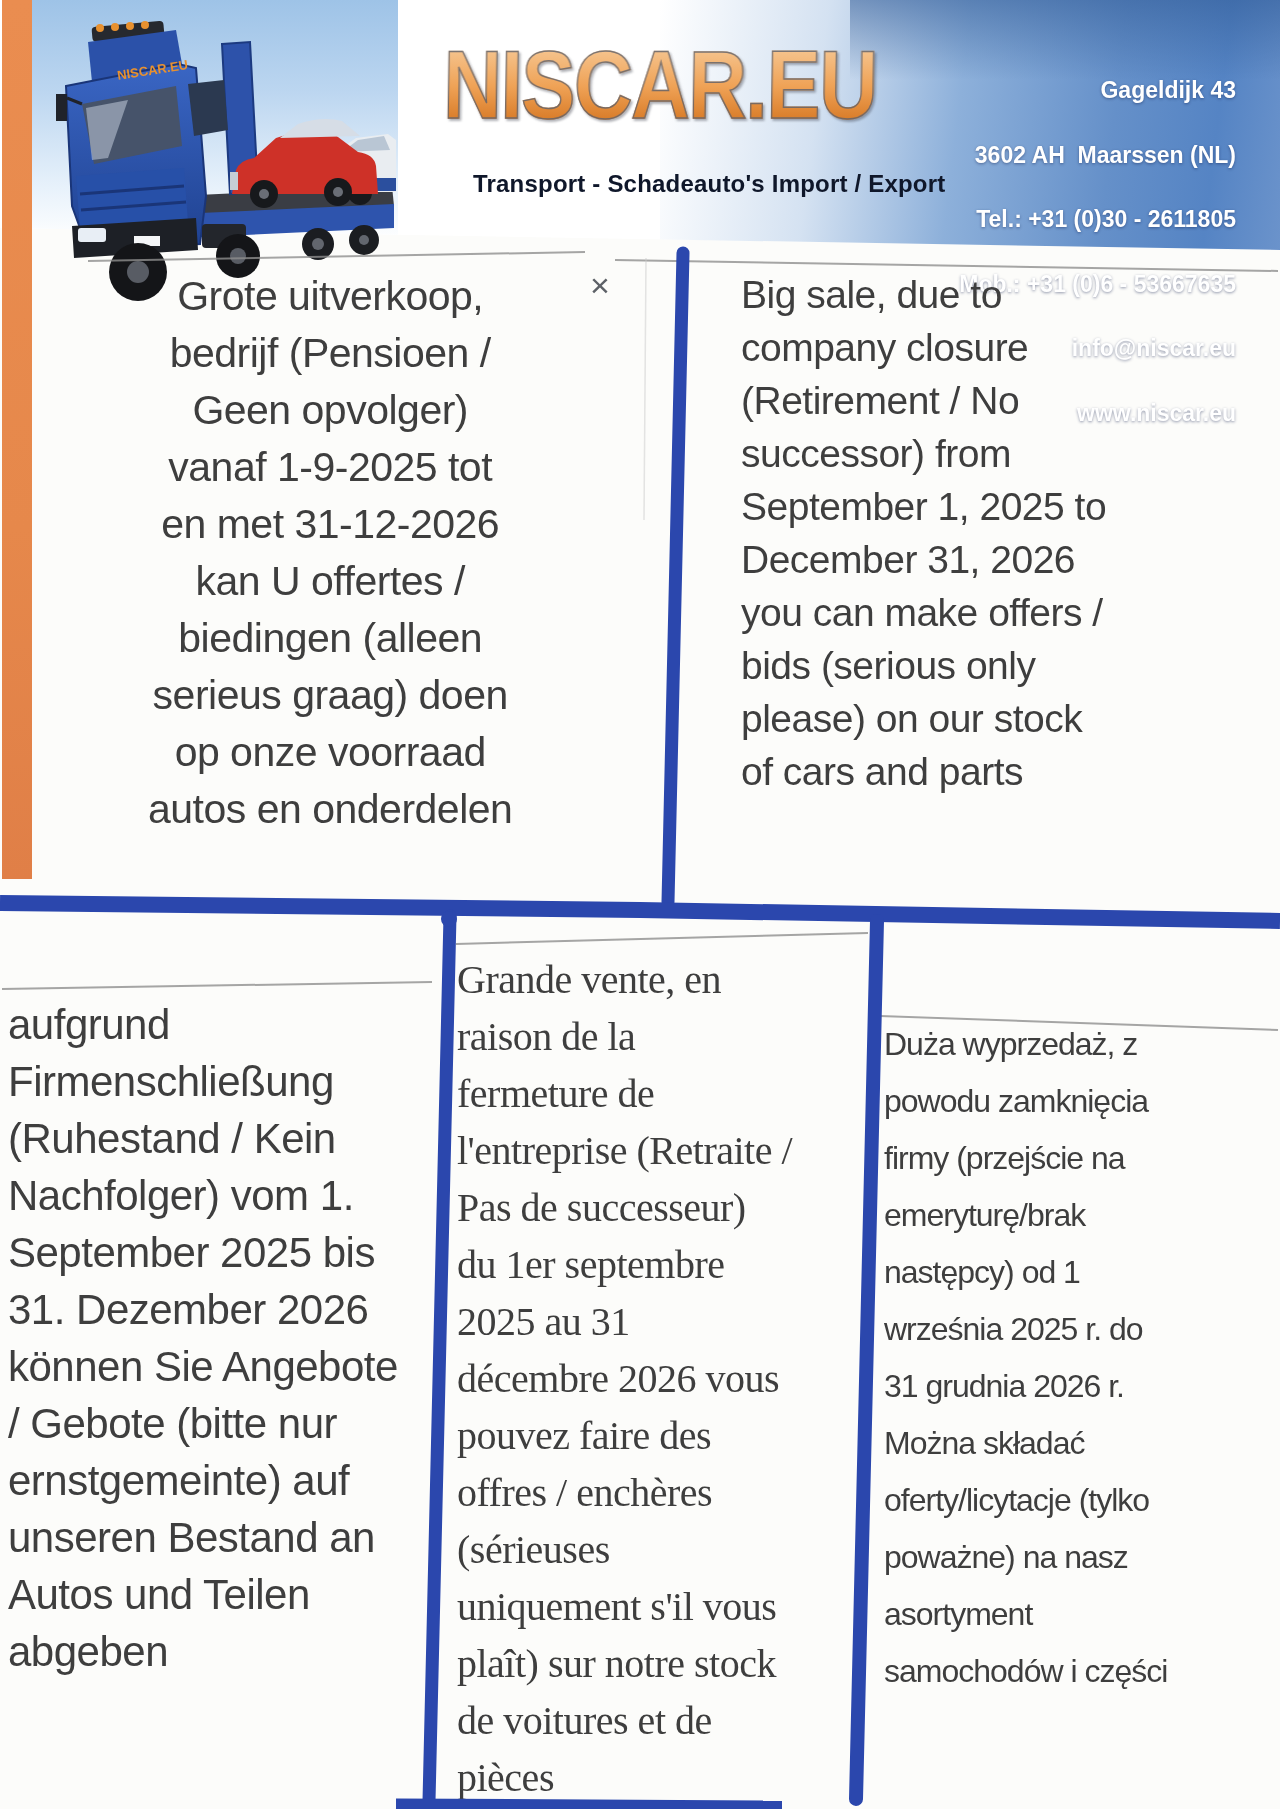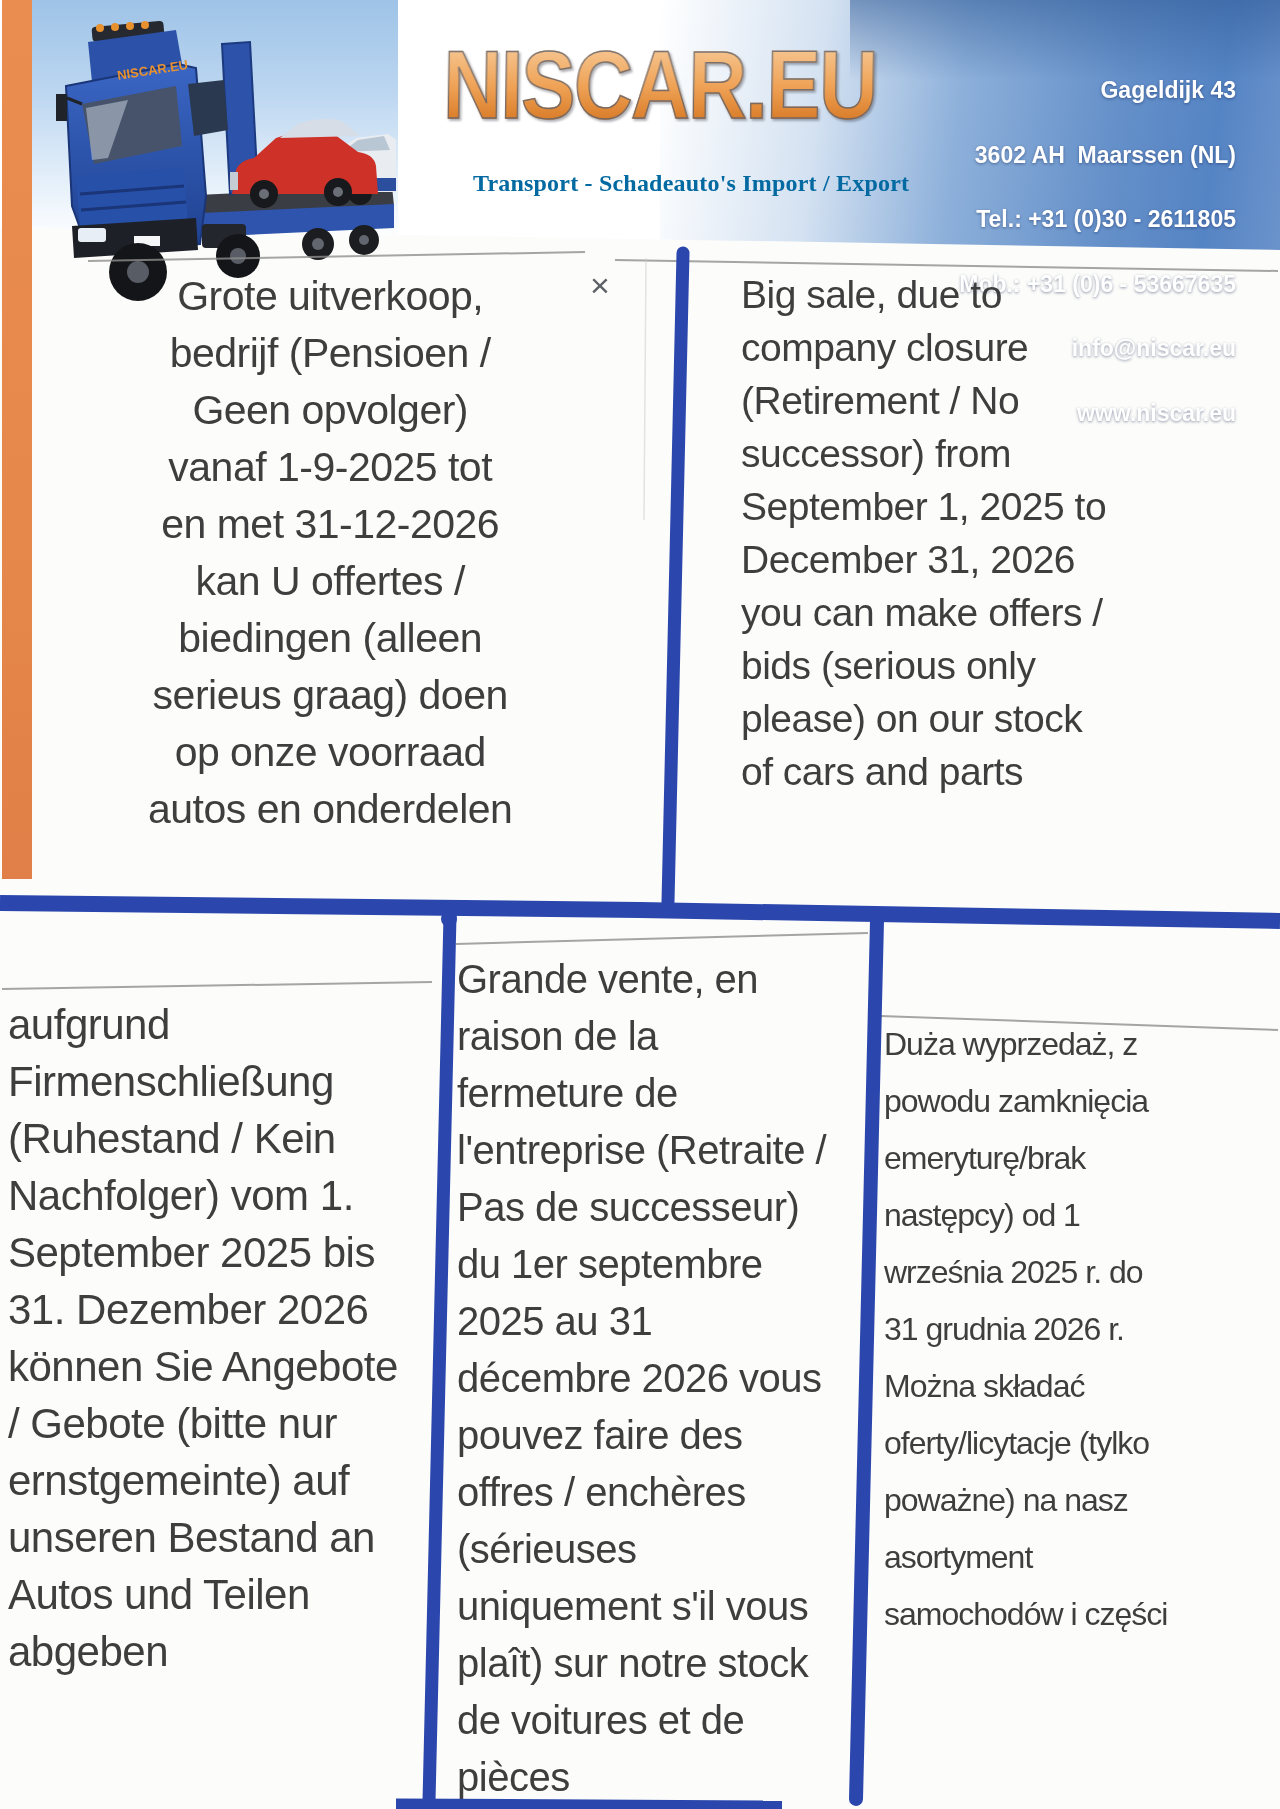--- a/index.html
+++ b/index.html
@@ -36,36 +36,36 @@
   .logo-text{
     font-size:97px;font-weight:bold;line-height:1;letter-spacing:-2px;white-space:nowrap;
     transform:scaleX(.84) skewX(-1deg);transform-origin:left top;
     background:linear-gradient(180deg,var(--logo-light,#f7c countryside) 0%, #f6c793 10%, #efa256 52%, var(--logo-dark,#d4741f) 94%);
     -webkit-background-clip:text;background-clip:text;color:transparent;
     -webkit-text-stroke:1.5px rgba(92,96,108,.8);
     filter:drop-shadow(2px 2px 1px rgba(55,58,70,.4));
   }
   .tagline{
     position:absolute;left:473px;top:170px;font-size:24px;font-weight:bold;
-    color:#0369a1;letter-spacing:.2px;white-space:nowrap;font-family:Liberation Serif, serif;
+    color:#0f172a;letter-spacing:.2px;white-space:nowrap;
   }
   
   .contact{
     position:absolute;right:44px;top:40px;text-align:right;
     color:#fff;font-weight:bold;font-size:23px;line-height:28.5px;
     text-shadow:0 1px 3px rgba(10,25,70,.45);
   }
   .contact div{white-space:pre;margin-top:36px;}
   
   .notice{position:absolute;color:var(--ink,#3e3e3e);}
   .notice .tl{white-space:nowrap;}
   .n-nl{left:148px;top:268px;font-size:41px;line-height:57px;letter-spacing:-.5px;text-align:center;}
   .n-en{left:741px;top:268px;font-size:39px;line-height:53px;letter-spacing:-.5px;}
   .n-de{left:8px;top:996px;font-size:42px;line-height:57px;letter-spacing:-.5px;}
-  .n-fr{left:457px;top:951px;font-size:40px;line-height:57px;letter-spacing:-.5px;}
+  .n-fr{left:457px;top:951px;font-size:40px;line-height:57px;letter-spacing:-.5px;font-family:Liberation Serif, serif;}
   .n-pl{left:884px;top:1016px;font-size:32px;line-height:57px;letter-spacing:-1px;}
   
   .close-x{
     position:absolute;left:582px;top:268px;width:36px;height:36px;
     font-size:34px;line-height:34px;color:#5d6167;text-align:center;cursor:default;
     font-weight:400;
   }
   
   .lines-overlay{position:absolute;left:0;top:0;width:1280px;height:1809px;pointer-events:none;}
   .blue-marker{stroke:var(--marker-blue,#2b47ad);fill:none;}
@@ -215,20 +215,21 @@
       <div class="tl">offres / enchères</div>
       <div class="tl">(sérieuses</div>
       <div class="tl">uniquement s'il vous</div>
       <div class="tl">plaît) sur notre stock</div>
       <div class="tl">de voitures et de</div>
       <div class="tl">pièces</div>
     </div>
   <div class="notice n-pl">
       <div class="tl">Duża wyprzedaż, z</div>
       <div class="tl">powodu zamknięcia</div>
+      <div class="tl">firmy (przejście na</div>
       <div class="tl">emeryturę/brak</div>
       <div class="tl">następcy) od 1</div>
       <div class="tl">września 2025 r. do</div>
       <div class="tl">31 grudnia 2026 r.</div>
       <div class="tl">Można składać</div>
       <div class="tl">oferty/licytacje (tylko</div>
       <div class="tl">poważne) na nasz</div>
       <div class="tl">asortyment</div>
       <div class="tl">samochodów i części</div>
     </div>

